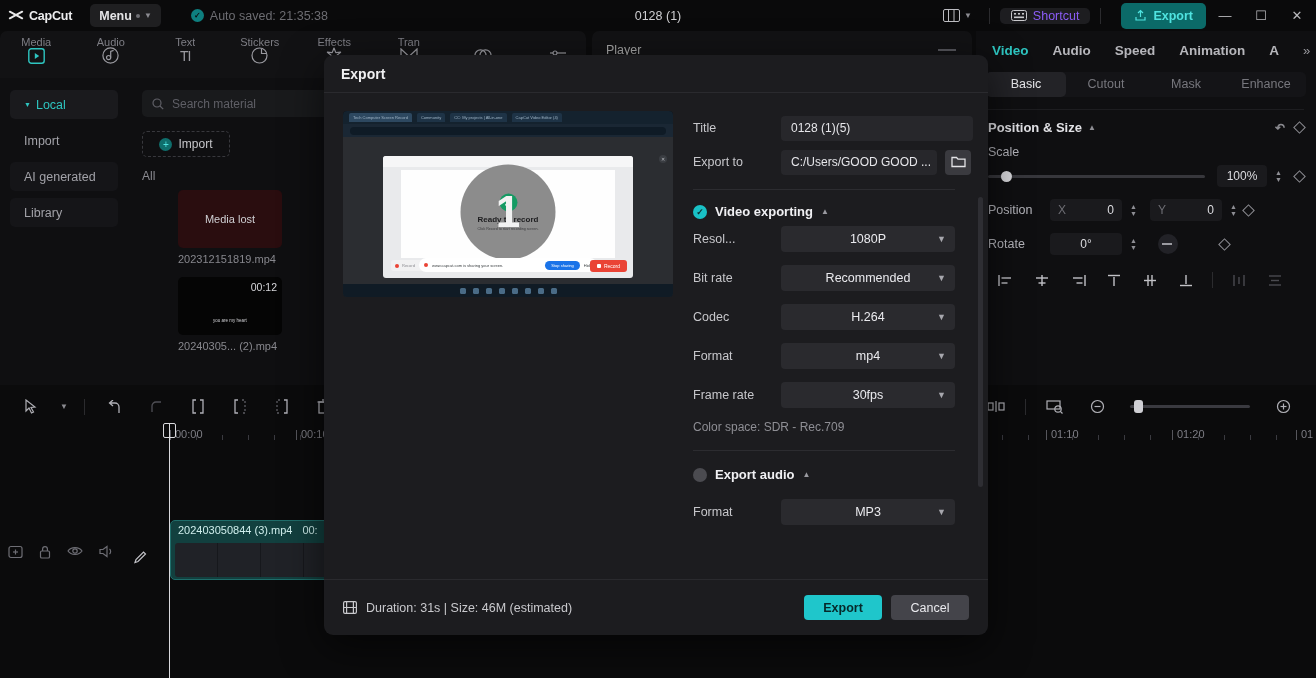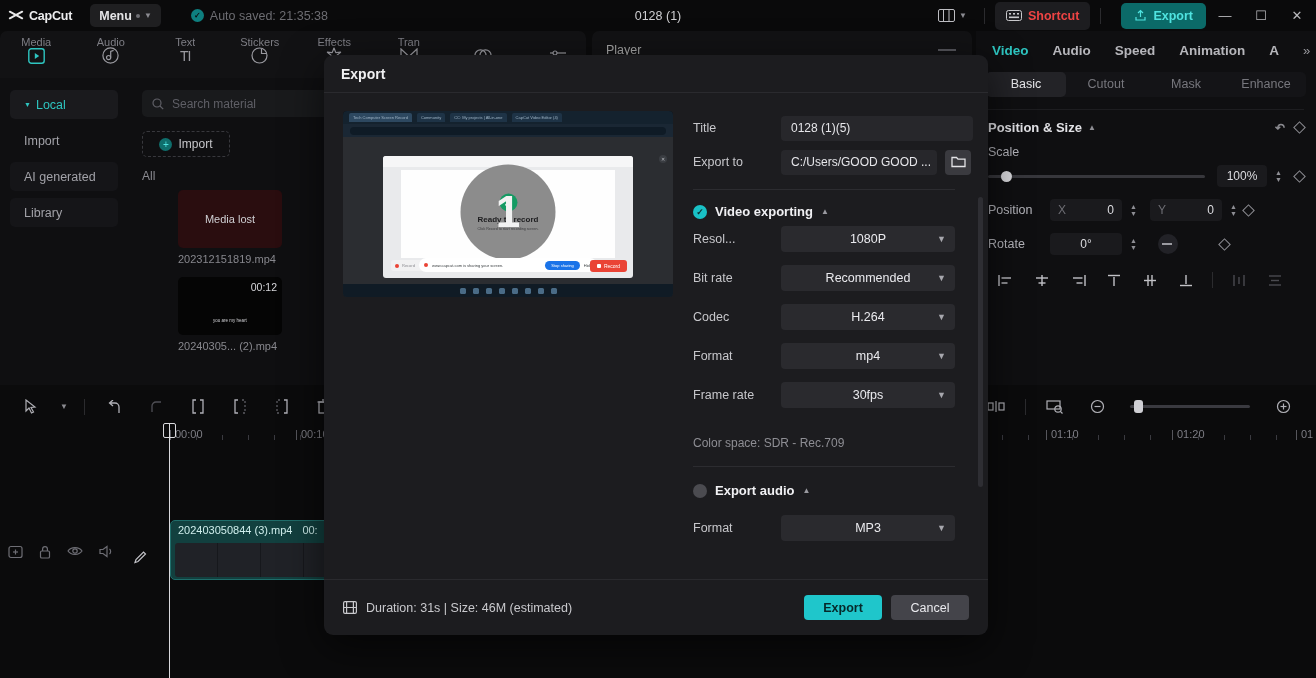--- a/index.html
+++ b/index.html
@@ -39,22 +39,22 @@
     font-size:8px; color:#0b0b0c; font-weight:bold;
   }
   .proj-title {
     position:absolute; left:0; right:0; text-align:center;
     font-size:12.5px; color:#cfcfd2;
   }
   .tb-right { margin-left:auto; display:flex; align-items:center; gap:2px; padding-right:2px; }
   .layout-btn { display:flex; align-items:center; gap:4px; padding:4px 7px; border-radius:4px; }
   .sep-v { width:1px; height:16px; background:#2b2b2e; margin:0 8px; }
   .shortcut-btn {
-    display:flex; align-items:center; gap:6px; height:28px; padding:0 11px;
-    border-radius:5px; background:#1d1d20; font-size:12.5px; color:#ef4444;font-weight:bold;
+    display:flex; align-items:center; gap:6px; height:16px; padding:0 11px;
+    border-radius:5px; background:#1d1d20; font-size:12.5px; color:#8b5cf6;
   }
   .export-btn-top {
     display:flex; align-items:center; gap:6px; height:26px; padding:0 13px;
     border-radius:5px; background:#0b6a68; font-size:12.5px; color:#4fe3e0; font-weight:bold;
     margin-left:10px;
   }
   .wctl { width:34px; height:31px; display:flex; align-items:center; justify-content:center; color:#b9b9bd; font-size:13px; }
   .chev-sm { font-size:8px; color:#8a8a90; }
 
   
@@ -247,21 +247,21 @@
   .chk { width:14px; height:14px; border-radius:50%; background:#19c1c6; color:#0b2b2c; font-size:9px; display:flex; align-items:center; justify-content:center; font-weight:bold; }
   .chk.off { background:#4b4b50; }
   .caretup { font-size:8px; color:#9a9aa0; font-weight:normal; }
   .selrow { display:flex; align-items:center; height:39px; font-size:12.5px; color:#c7c7cb; }
   .selrow .flabel { width:88px; }
   .select {
     width:174px; height:26px; background:#2a2a2e; border-radius:4px; position:relative;
     display:flex; align-items:center; justify-content:center; font-size:12.5px; color:#eaeaee;
   }
   .select .chev { position:absolute; right:9px; font-size:9px; color:#a7a7ad; }
-  .colorspace { font-size:12px; color:#8e8e94; margin-top:22px; }
+  .colorspace { font-size:12px; color:#8e8e94; margin-top:6px; }
   .fdiv2 { height:1px; background:#2c2c30; margin:16px 0 16px 0; width:262px; }
   .scrollbar { position:absolute; right:8px; top:86px; width:5px; height:290px; background:#2e2e33; border-radius:3px; }
 
   .modal-foot {
     position:absolute; left:0; bottom:0; width:664px; height:56px;
     border-top:1px solid #2a2a2e; display:flex; align-items:center; padding:0 19px;
   }
   .foot-info { display:flex; align-items:center; gap:9px; font-size:12.5px; color:#c9c9cd; }
   .foot-btns { margin-left:auto; display:flex; gap:9px; }
   .btn-export { width:78px; height:25px; border-radius:4px; background:#1fc6cb; color:#06282a; font-size:12.5px; font-weight:bold; display:flex; align-items:center; justify-content:center; }

